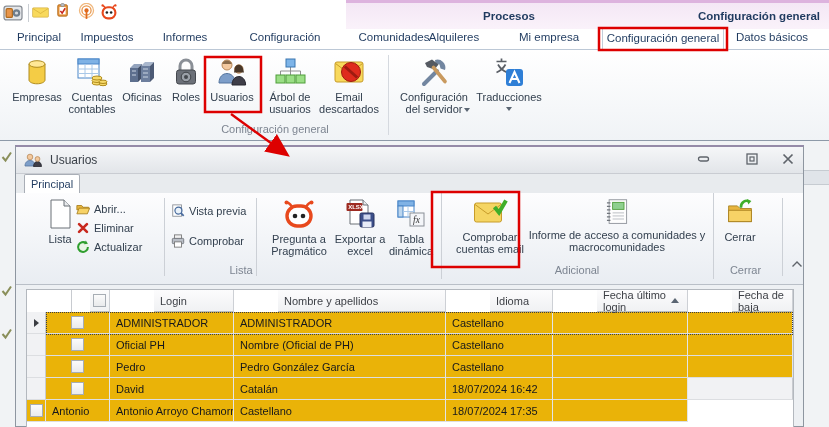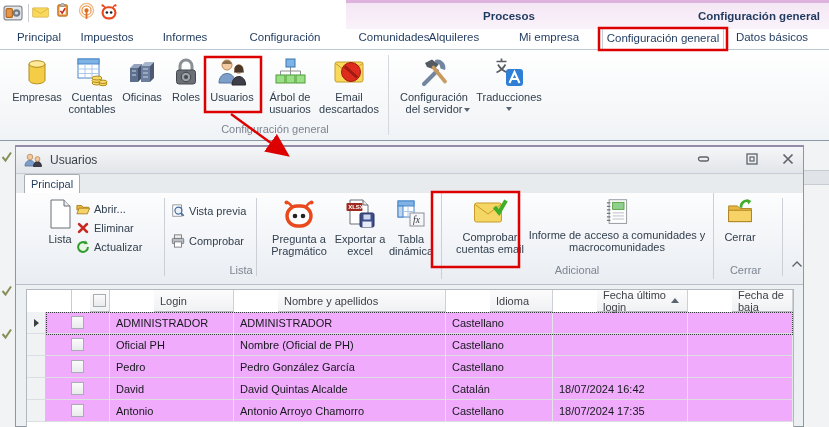--- a/index.html
+++ b/index.html
@@ -50,21 +50,21 @@
   .smallbtn .lab{margin-left:4px;color:#33404f;}
   .grouplab{position:absolute;top:71px;text-align:center;color:#7d8591;}
   
   .grid{position:absolute;left:10px;top:142px;width:766px;height:139px;background:#fff;
     border:1px solid #b3b8be;box-sizing:content-box;
     display:grid;grid-template-columns:19px 64px 124px 212px 107px 135px 105px;grid-auto-rows:22px;}
   .g-h{background:linear-gradient(#fcfcfd,#f0f1f3);border-right:1px solid #cdd0d5;
     border-bottom:1px solid #b9bdc2;display:flex;align-items:center;padding:0 6px;box-sizing:border-box;
     color:#3c3f45;position:relative;margin-left:44px;}
   .g-c{border-right:1px solid #e3e5e8;border-bottom:1px solid #dcdee1;display:flex;align-items:center;
-    padding:0 6px;box-sizing:border-box;color:#16181c;background:#f0abfc;white-space:nowrap;overflow:hidden;}
+    padding:0 6px;box-sizing:border-box;color:#16181c;background:#eab308;white-space:nowrap;overflow:hidden;}
   .g-ind{background:#f1f2f4;border-right:1px solid #c8cbd0;padding:0;justify-content:center;}
   .cb{width:13px;height:13px;border:1px solid #a7adb4;background:linear-gradient(#fbfbfb,#e9eaec);
     display:inline-block;box-sizing:border-box;}
   .cbcell{justify-content:center;padding:0;}
   .rowarrow{width:0;height:0;border-top:4px solid transparent;border-bottom:4px solid transparent;
     border-left:5px solid #3a3d42;}
   .sortup{position:absolute;right:8px;top:8px;width:0;height:0;border-left:4px solid transparent;
     border-right:4px solid transparent;border-bottom:5px solid #5a6572;}
   .focusrow{position:absolute;left:20px;top:23px;width:745px;height:21px;
     outline:1px dotted #3a3d42;pointer-events:none;}
@@ -538,21 +538,20 @@
       <div class="g-c">Pedro González García</div>
       <div class="g-c">Castellano</div>
       <div class="g-c"></div>
       <div class="g-c"></div>
 
       <div class="g-c g-ind"></div>
       <div class="g-c cbcell">
           <span class="cb"></span>
         </div>
       <div class="g-c">David</div>
-      <div class="g-c">David Quintas Alcalde</div>
       <div class="g-c">Catalán</div>
       <div class="g-c">18/07/2024 16:42</div>
       <div class="g-c"></div>
 
       <div class="g-c g-ind"></div>
       <div class="g-c cbcell">
           <span class="cb"></span>
         </div>
       <div class="g-c">Antonio</div>
       <div class="g-c">Antonio Arroyo Chamorro</div>

